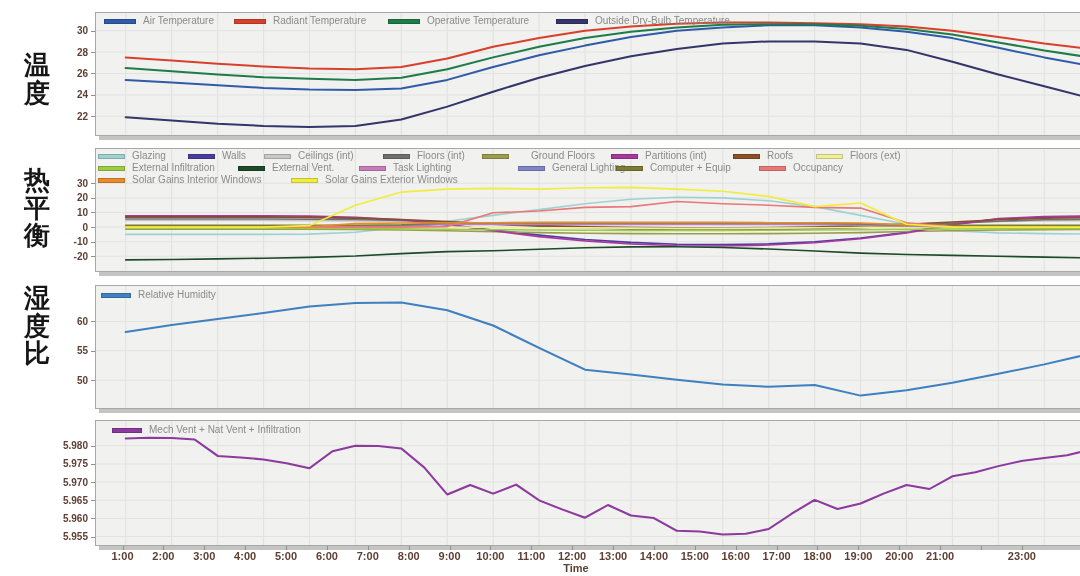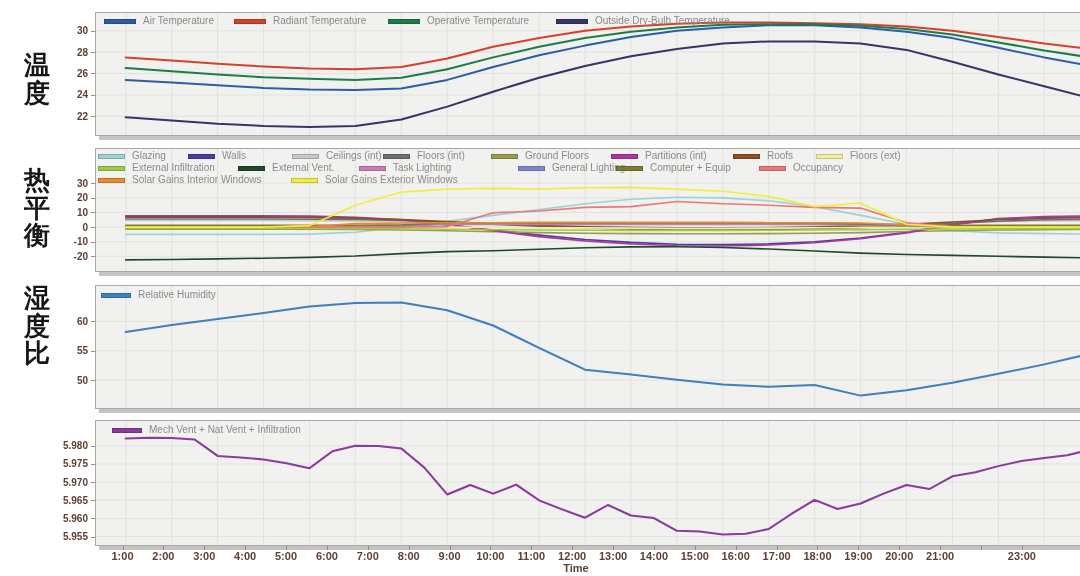--- a/index.html
+++ b/index.html
@@ -143,29 +143,29 @@
         <path d="M26.5,78.1L67.4,78.1L108.3,78.1L149.1,78.1L190.0,76.6L230.9,56.2L271.8,43.1L312.7,40.1L353.5,39.4L394.4,40.1L435.3,38.7L476.2,38.4L517.1,40.1L557.9,42.3L598.8,47.4L639.7,57.6L680.6,54.0L721.5,75.2L762.3,78.1L803.2,78.1L844.1,78.1L885.0,78.1L925.9,78.1" fill="none" stroke="#f1ed3c" stroke-width="1.6" stroke-linejoin="round" stroke-linecap="round"></path>
       </svg>
   <span class="legend-item" style="left: 2px; top: 2px;">
         <span class="sw" style="width: 27px; background: rgb(158, 210, 210);"></span>
         <span>Glazing</span>
       </span>
       <span class="legend-item" style="left: 92px; top: 2px;">
         <span class="sw" style="width: 27px; background: rgb(74, 61, 160);"></span>
         <span>Walls</span>
       </span>
-      <span class="legend-item" style="left: 184px; top: 2px; padding-left: 12px;">
+      <span class="legend-item" style="left: 156px; top: 2px; padding-left: 12px;">
         <span class="sw" style="width: 27px; background: rgb(200, 200, 200);"></span>
         <span>Ceilings (int)</span>
       </span>
       <span class="legend-item" style="left: 287px; top: 2px;">
         <span class="sw" style="width: 27px; background: rgb(111, 111, 111);"></span>
         <span>Floors (int)</span>
       </span>
-      <span class="legend-item" style="left: 395px; top: 2px;">
+      <span class="legend-item" style="left: 386px; top: 2px; gap: 15px;">
         <span class="sw" style="width: 27px; background: rgb(156, 156, 78);"></span>
         <span>Ground Floors</span>
       </span>
       <span class="legend-item" style="left: 515px; top: 2px;">
         <span class="sw" style="width: 27px; background: rgb(168, 55, 158);"></span>
         <span>Partitions (int)</span>
       </span>
       <span class="legend-item" style="left: 637px; top: 2px;">
         <span class="sw" style="width: 27px; background: rgb(138, 80, 38);"></span>
         <span>Roofs</span>

